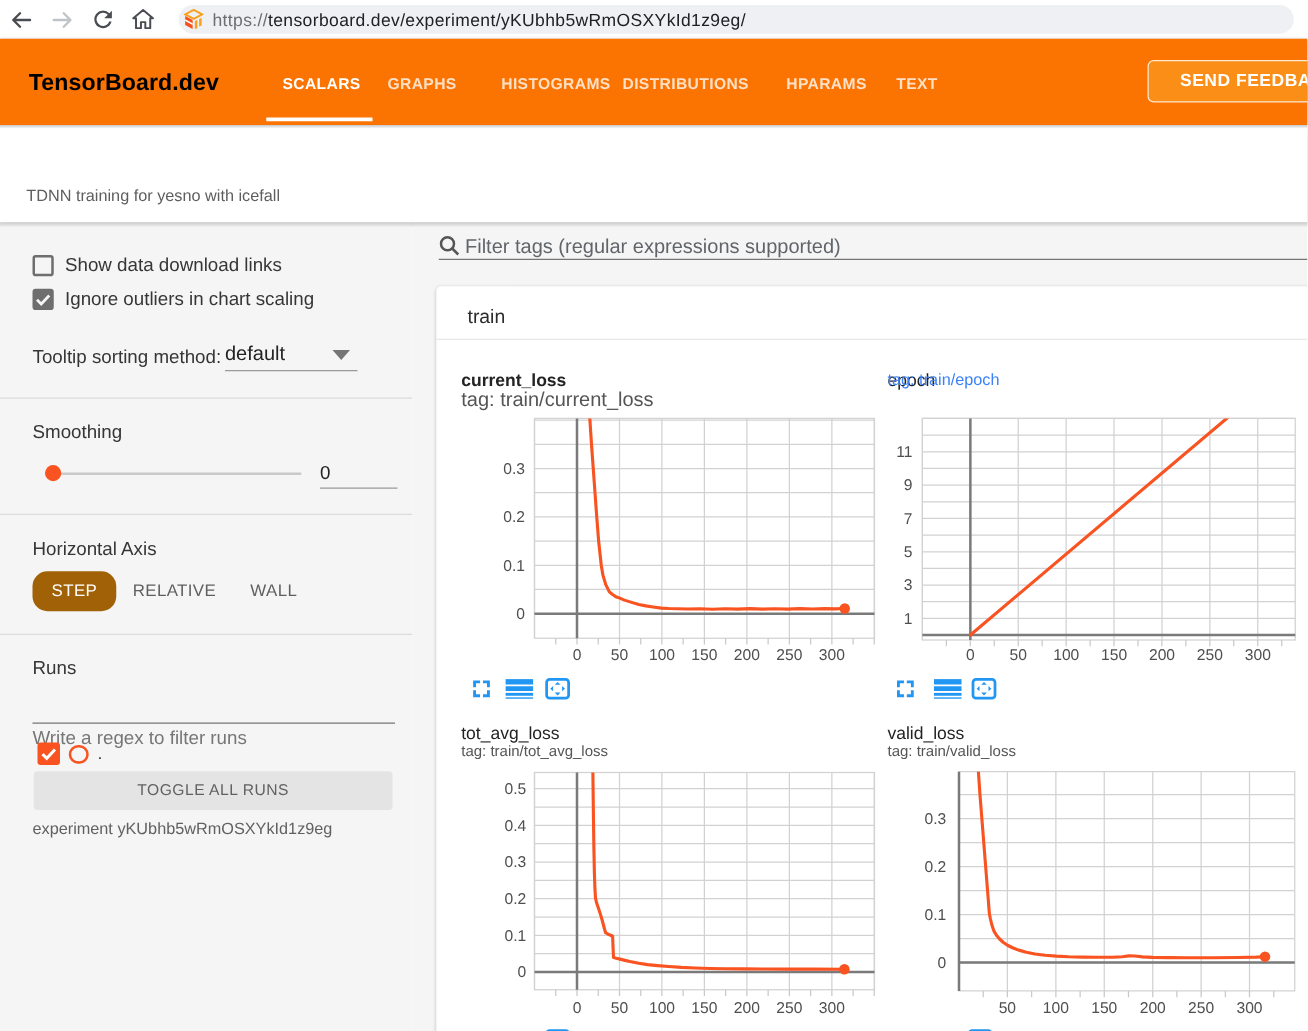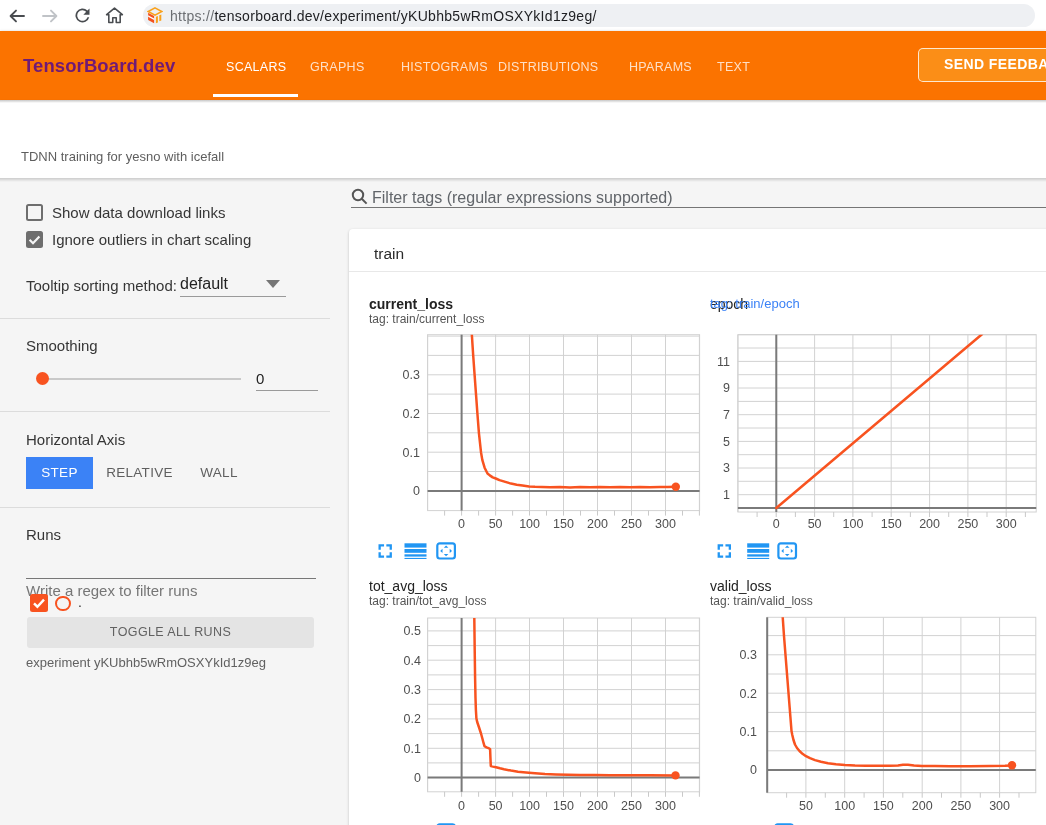--- a/index.html
+++ b/index.html
@@ -1,17 +1,17 @@
 <!DOCTYPE html>
 <html><head><meta charset="utf-8"><style>
 * { margin:0; padding:0; box-sizing:border-box; }
 html,body { width:1046px; height:825px; }
 body { font-family:"Liberation Sans", sans-serif; position:relative; overflow:hidden; background:#fff; }
 .abs { position:absolute; }
-.nav { position:absolute; top:60px; font-size:12.5px; font-weight:normal; letter-spacing:0.3px; color:rgba(255,255,255,0.78); }
+.nav { position:absolute; top:60px; font-size:12.5px; font-weight:bold; letter-spacing:0.3px; color:rgba(255,255,255,0.78); }
 .sbt { position:absolute; font-size:15px; color:#363636; }
 </style></head>
 <body>
 
 <div class="abs" style="left:0;top:0;width:1046px;height:31px;background:#ffffff;"></div>
 <svg class="abs" style="left:7px;top:6px" width="20" height="20" viewBox="0 0 20 20">
   <path d="M17 10 H4 M9 4.6 L3.6 10 L9 15.4" fill="none" stroke="#494c50" stroke-width="1.9" stroke-linecap="round" stroke-linejoin="round"></path>
 </svg>
 <svg class="abs" style="left:40px;top:6px" width="20" height="20" viewBox="0 0 20 20">
   <path d="M3 10 H16 M11 4.6 L16.4 10 L11 15.4" fill="none" stroke="#c0c3c7" stroke-width="1.9" stroke-linecap="round" stroke-linejoin="round"></path>
@@ -26,21 +26,21 @@
 <svg class="abs" style="left:146.5px;top:7px" width="16" height="17" viewBox="0 0 16 17">
   <path d="M8 0.9 L14.8 4.5 L8 8.1 L1.2 4.5 Z" fill="none" stroke="#f9a11b" stroke-width="1.6"></path>
   <path d="M1.1 5.7 L7.1 8.9 V16.2 L1.1 13.0 Z" fill="#f4511e"></path>
   <path d="M1.1 8.3 L7.1 11.5 L7.1 12.9 L1.1 9.7 Z" fill="#fff"></path>
   <path d="M8.9 9.7 L10.9 9.0 V15.6 L8.9 16.2 Z" fill="#f9a11b"></path>
   <path d="M12.3 8.2 L14.3 7.4 V13.4 L12.3 14.2 Z" fill="#f9a11b"></path>
 </svg>
 <div class="abs" style="left:170px;top:8px;font-size:14px;color:#202124;letter-spacing:0.3px;"><span style="color:#6b6e72">https://</span>tensorboard.dev/experiment/yKUbhb5wRmOSXYkId1z9eg/</div>
 
 <div class="abs" style="left:0;top:31px;width:1046px;height:69px;background:#fb7300;box-shadow:0 1px 3px rgba(0,0,0,0.35);"></div>
-<div class="abs" style="left:23px;top:55px;font-size:18.5px;font-weight:bold;color:#701a75;letter-spacing:0.1px;">TensorBoard.dev</div>
+<div class="abs" style="left:23px;top:55px;font-size:18.5px;font-weight:bold;color:#000000;letter-spacing:0.1px;">TensorBoard.dev</div>
 <div class="nav" style="left:226px;color:#fff;">SCALARS</div>
 <div class="nav" style="left:310px;">GRAPHS</div>
 <div class="nav" style="left:388px;padding-left:13px;">HISTOGRAMS</div>
 <div class="nav" style="left:498px;">DISTRIBUTIONS</div>
 <div class="nav" style="left:629px;">HPARAMS</div>
 <div class="nav" style="left:717px;">TEXT</div>
 <div class="abs" style="left:213px;top:94px;width:85px;height:2.5px;background:#fff;"></div>
 <div class="abs" style="left:918px;top:48px;width:170px;height:33.5px;background:#fb8e17;border:1.5px solid rgba(255,255,255,0.8);border-radius:5px;color:#fff;font-size:14px;font-weight:bold;letter-spacing:0.4px;line-height:30px;white-space:nowrap;padding-left:25px;">SEND FEEDBACK</div>
 
 <div class="abs" style="left:0;top:100px;width:1046px;height:78px;background:#fff;box-shadow:0 2px 3px rgba(0,0,0,0.28);"></div>
@@ -65,21 +65,21 @@
 
 <div class="sbt" style="left:26px;top:337px;">Smoothing</div>
 <div class="abs" style="left:42px;top:377.5px;width:199px;height:2px;background:#c9c9c9;"></div>
 <div class="abs" style="left:36px;top:372px;width:13px;height:13px;border-radius:50%;background:#f85320;"></div>
 <div class="abs" style="left:256px;top:370px;font-size:15px;color:#232323;">0</div>
 <div class="abs" style="left:256px;top:390px;width:62px;height:1px;background:#9a9a9a;"></div>
 
 <div class="abs" style="left:0;top:411px;width:330px;height:1px;background:#dcdcdc;"></div>
 
 <div class="sbt" style="left:26px;top:431px;">Horizontal Axis</div>
-<div class="abs" style="left:26px;top:457px;width:67px;height:31.5px;background:#3b82f6;border-radius:0;color:#fff;font-size:13.5px;letter-spacing:0.3px;text-align:center;line-height:31.5px;">STEP</div>
+<div class="abs" style="left:26px;top:457px;width:67px;height:31.5px;background:#a16207;border-radius:12px;color:#fff;font-size:13.5px;letter-spacing:0.3px;text-align:center;line-height:31.5px;">STEP</div>
 <div class="abs" style="left:92px;top:458px;width:95px;height:30px;color:#5f5f5f;font-size:13.5px;letter-spacing:0.3px;text-align:center;line-height:30px;">RELATIVE</div>
 <div class="abs" style="left:187px;top:458px;width:64px;height:30px;color:#5f5f5f;font-size:13.5px;letter-spacing:0.3px;text-align:center;line-height:30px;">WALL</div>
 
 <div class="abs" style="left:0;top:507px;width:330px;height:1px;background:#dcdcdc;"></div>
 
 <div class="sbt" style="left:26px;top:526px;">Runs</div>
 <div class="abs" style="left:26px;top:582px;font-size:15px;color:#767676;">Write a regex to filter runs</div>
 <div class="abs" style="left:26px;top:578px;width:290px;height:1px;background:#777;"></div>
 <div class="abs" style="left:30px;top:594px;width:18px;height:18px;background:#f85320;border-radius:2.5px;">
   <svg width="18" height="18" viewBox="0 0 18 18">
@@ -100,21 +100,21 @@
   <line x1="11" y1="11" x2="15.6" y2="15.6" stroke="#555" stroke-width="2"></line>
 </svg>
 <div class="abs" style="left:372px;top:189px;font-size:16px;color:#61656a;">Filter tags (regular expressions supported)</div>
 <div class="abs" style="left:351px;top:207px;width:695px;height:1px;background:#757575;"></div>
 
 <div class="abs" style="left:349px;top:229px;width:720px;height:600px;background:#fff;border-radius:4px;box-shadow:0 1px 3px rgba(0,0,0,0.22);"></div>
 <div class="abs" style="left:363px;top:245px;font-size:15.5px;color:#2b2b2b;margin-left:11px;">train</div>
 <div class="abs" style="left:349px;top:271px;width:697px;height:1px;background:#e8e8e8;"></div>
 
 <div class="abs" style="left:369px;top:296px;font-size:14px;color:#232323;font-weight:bold;">current_loss</div>
-<div class="abs" style="left:369px;top:312px;font-size:12px;color:#555;">tag: train/current_loss</div>
+<div class="abs" style="left:369px;top:312px;font-size:16px;color:#555;">tag: train/current_loss</div>
 <div class="abs" style="left:710px;top:296px;font-size:14px;color:#232323;">epoch</div>
 <div class="abs" style="left:710px;top:296px;font-size:13px;color:#3b82f6;">tag: train/epoch</div>
 <div class="abs" style="left:369px;top:578px;font-size:14px;color:#232323;">tot_avg_loss</div>
 <div class="abs" style="left:369px;top:594px;font-size:12px;color:#555;">tag: train/tot_avg_loss</div>
 <div class="abs" style="left:710px;top:578px;font-size:14px;color:#232323;">valid_loss</div>
 <div class="abs" style="left:710px;top:594px;font-size:12px;color:#555;">tag: train/valid_loss</div>
 
 <svg style="position:absolute;left:390px;top:330px" width="320" height="204" viewBox="390 330 320 204">
     <defs>
       <clipPath id="c390_330">

